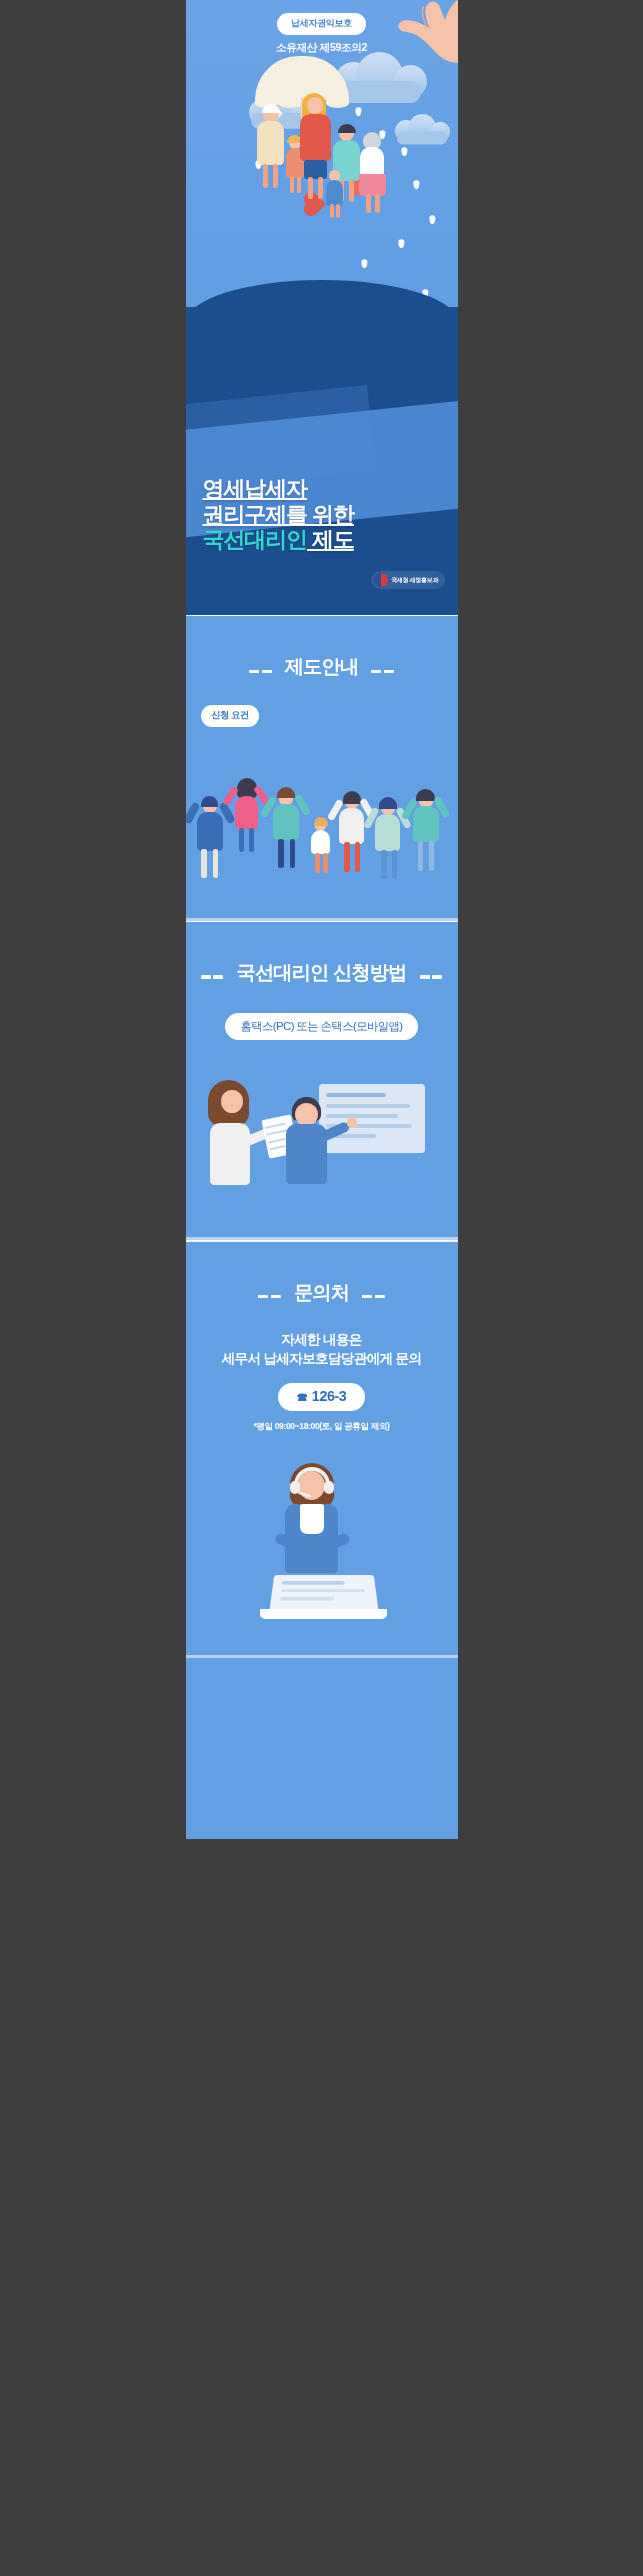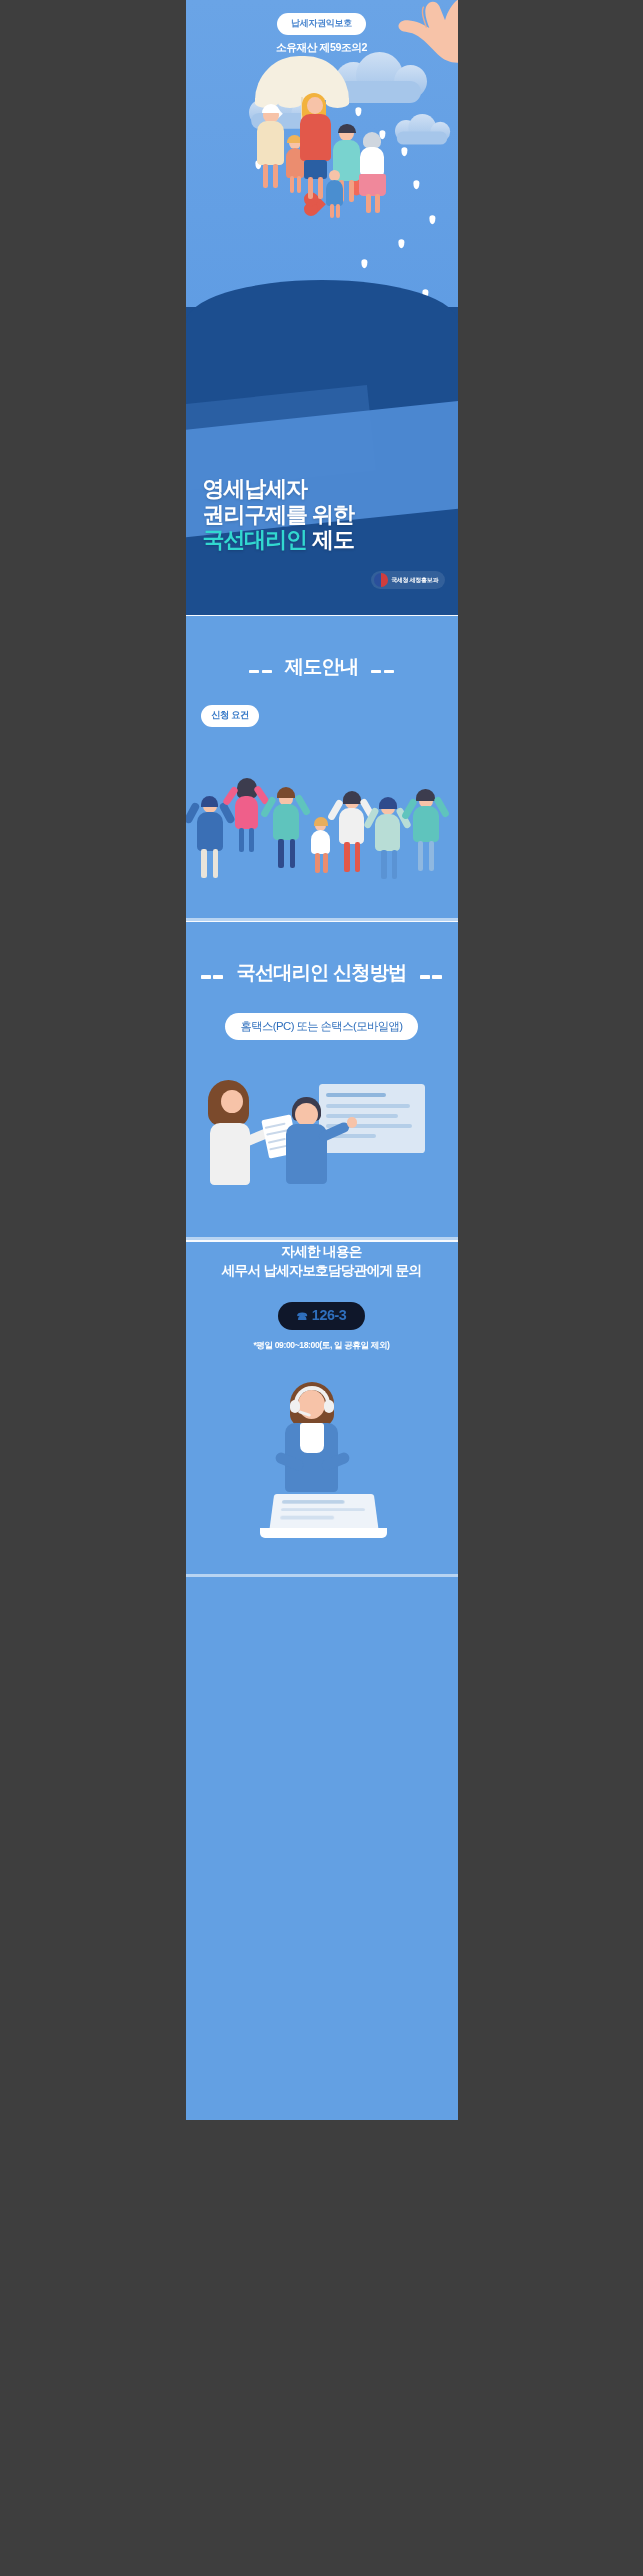--- a/index.html
+++ b/index.html
@@ -2,21 +2,21 @@
 <html lang="ko" style="font-size:11.4px"><head>
 <meta charset="utf-8">
 <style>
   * { margin:0; padding:0; box-sizing:border-box; }
   html,body { background:#3e3e3e; }
   body {
     font-family:"Liberation Sans", sans-serif;
     display:flex; justify-content:center;
   }
   .poster {
-    width:272px; height:2120px; position:relative; overflow:hidden;
+    width:272px; height:1839px; position:relative; overflow:hidden;
     background:#63a0e3;
   }
 
   
   .hero { position:relative; width:100%; height:615px; background:#6aa4e6; overflow:hidden; }
   .hero-sky { position:absolute; inset:0; background:linear-gradient(180deg,#6aa4e6 0%, #5f9ce3 55%, #5a98e1 100%); }
 
   .badge-wrap { position:absolute; top:13px; left:0; width:100%; text-align:center; z-index:30; }
   .badge-pill {
     display:inline-block; background:#ffffff; color:#4c87cf;
@@ -61,21 +61,21 @@
   .water-top { position:absolute; left:0; top:-27px; width:100%; height:43px;
     background:#1c4e8f; border-radius:50% 50% 0 0 / 100% 100% 0 0; }
   .wave-light { position:absolute; left:-7.2px; bottom:93px; width:300px; height:107px;
     background:#4e8ad4; transform:rotate(-6deg); z-index:13; opacity:.95; }
   .wave-light2 { position:absolute; left:-29px; bottom:133px; width:215px; height:86px;
     background:#2a5fa3; transform:rotate(-6deg); z-index:13; }
 
   .hero-title { position:absolute; left:17px; bottom:62px; z-index:25; }
   .hero-title .l {
     display:block; color:#ffffff; font-weight:bold; font-size:22px;
-    line-height:1.17; letter-spacing:-1.1px; text-shadow:0 1.4px 2.9px rgba(0,0,0,.18);
+    line-height:1.17; letter-spacing:-1.1px; text-shadow:0 1.4px 2.9px rgba(0,0,0,.18);text-decoration:underline;
   }
   .hero-title .hl {
     display:inline-block; color:#32d8d0; font-weight:bold; font-size:22px;
     letter-spacing:-1.1px;
   }
   .hero-title .wt { color:#ffffff; }
 
   .nts-logo {
     position:absolute; right:13px; bottom:26px; z-index:26;
     display:flex; align-items:center; gap:3.6px;
@@ -121,21 +121,21 @@
   .illus { position:relative; width:100%; overflow:hidden; }
   .illus-1 { height:179px; margin-top:13px; }
   .illus-2 { height:186px; margin-top:7.2px; }
   .illus-3 { height:215px; margin-top:10px; }
   .ground { position:absolute; left:0; right:0; bottom:0; height:2.9px; background:#ffffff; opacity:.55; }
 
   
   .contact { text-align:center; color:#ffffff; padding:0 14.3px; }
   .contact .big { display:block; font-size:13.6px; font-weight:bold; letter-spacing:-0.7px; line-height:1.45; }
   .tel-pill {
-    display:inline-block; margin-top:21px; background:#0f172a; color:#2f6fbd;
+    display:inline-block; margin-top:14px; background:#ffffff; color:#2f6fbd;
     font-size:14.3px; font-weight:bold; padding:5px 18.6px 5.7px; border-radius:17px; letter-spacing:-0.4px;
   }
   .tel-pill .ic { font-size:11.4px; margin-right:4.3px; }
   .hours { display:block; margin-top:10px; font-size:8.6px; font-weight:bold; letter-spacing:-0.4px; }
   .rnd { border-radius:50%; }
   .doc { position:absolute; background:#ffffff; border-radius:2.1px; }
   .doc i { position:absolute; left:8%; height:2.1px; background:#c9d8ea; border-radius:1.4px; }
 </style>
 </head>
 <body>
@@ -416,20 +416,25 @@
         <div style="position:absolute; left:33px; top:30px; width:31.5px; height:10px; background:#4e86c9; border-radius:5px; transform:rotate(-24deg);"></div>
         <div class="rnd" style="position:absolute; left:62px; top:20px; width:10.7px; height:10.7px; background:#f7c3a8;"></div>
       </div>
       <div class="ground"></div>
     </div>
   </div>
 
   <div class="divider"></div>
 
   <div class="sec">
+    <div class="sec-head">
+      <span class="dash"><i></i><i></i></span>
+      <span class="t">문의처</span>
+      <span class="dash"><i></i><i></i></span>
+    </div>
 
     <div class="contact">
       <span class="big">자세한 내용은</span>
       <span class="big">세무서 납세자보호담당관에게 문의</span>
       <span class="tel-pill">
         <span class="ic">☎</span><span>126-3</span>
       </span>
       <span class="hours">*평일 09:00~18:00(토, 일 공휴일 제외)</span>
     </div>
 

